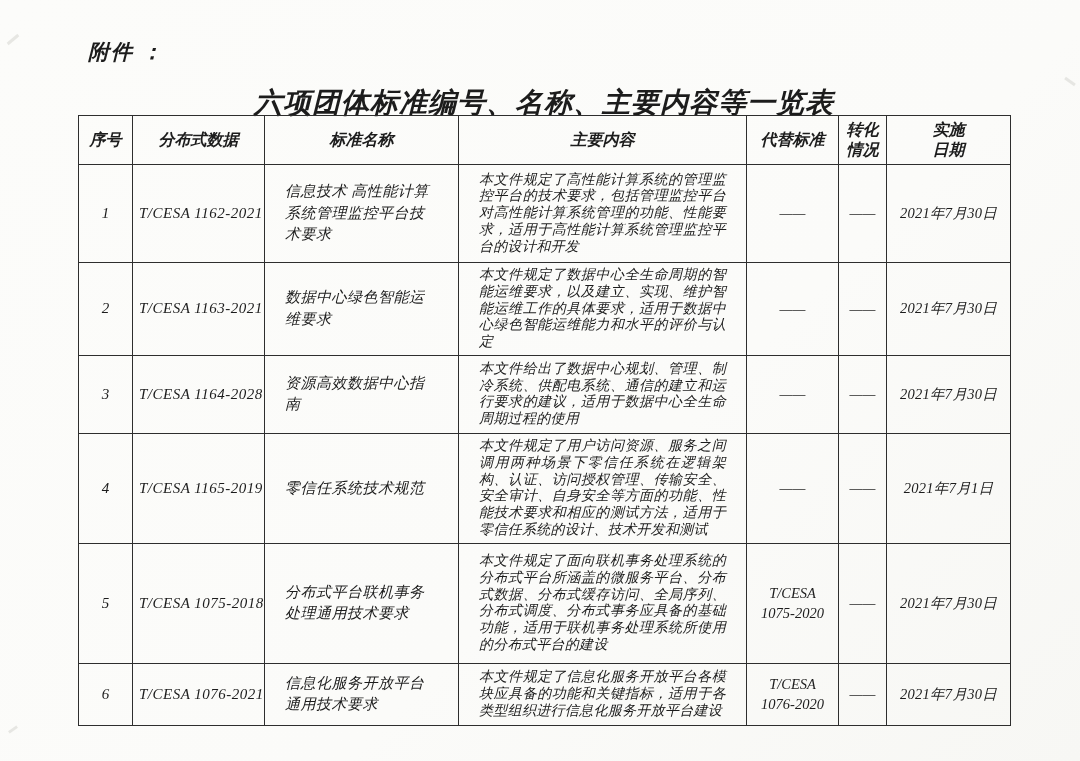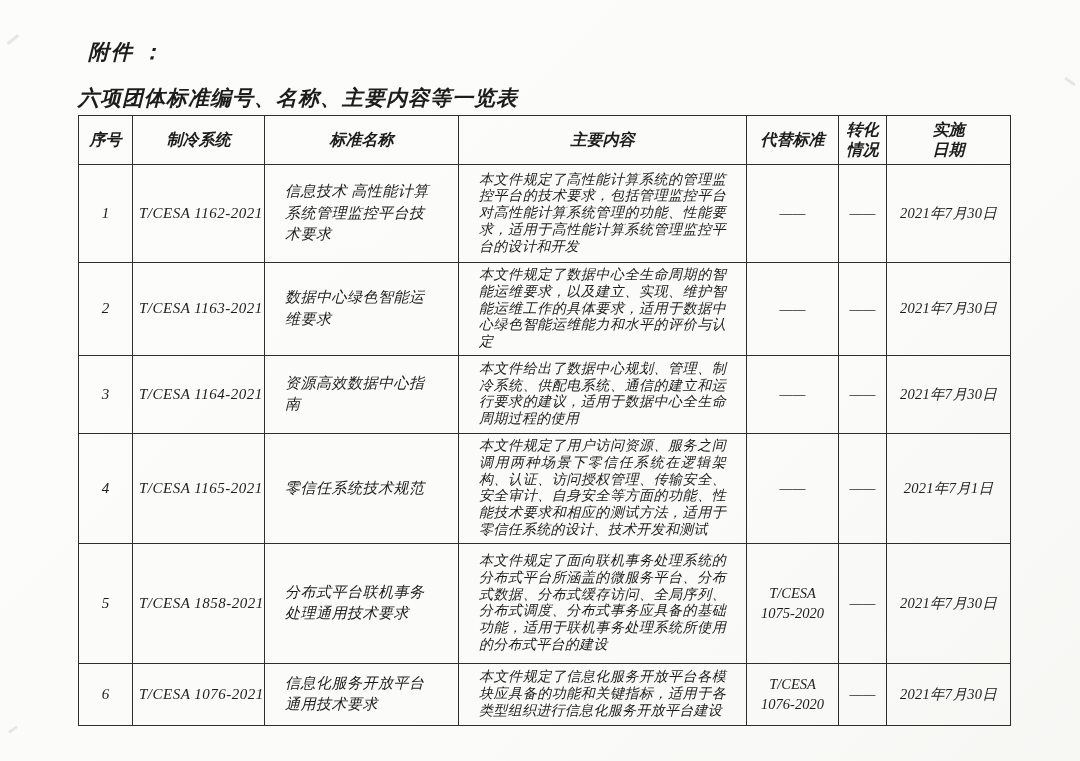--- a/index.html
+++ b/index.html
@@ -32,22 +32,22 @@
     top: 38px;
     font-size: 21px;
     font-weight: bold;
     letter-spacing: 2px;
   }
   .doc-title {
     position: absolute;
     left: 78px;
     top: 84px;
     width: 932px;
-    text-align: left;
-    font-size: 21px;
+    text-align: center;
+    font-size: 28px;
     font-weight: bold;
     letter-spacing: 1px;
   }
   table.std-table {
     position: absolute;
     left: 78px;
     top: 115px;
     width: 932px;
     border-collapse: collapse;
     table-layout: fixed;
@@ -128,21 +128,21 @@
       <col style="width:132px">
       <col style="width:194px">
       <col style="width:288px">
       <col style="width:92px">
       <col style="width:48px">
       <col style="width:124px">
     </colgroup>
     <thead>
       <tr>
         <th>序号</th>
-        <th>制冷系统</th>
+        <th>分布式数据</th>
         <th>标准名称</th>
         <th>主要内容</th>
         <th>代替标准</th>
         <th>转化
 情况</th>
         <th>实施
 日期</th>
       </tr>
     </thead>
     <tbody>
@@ -159,39 +159,39 @@
         <td class="c-no">2</td>
         <td class="c-code">T/CESA 1163-2021</td>
         <td class="c-name">数据中心绿色智能运维要求</td>
         <td class="c-content">本文件规定了数据中心全生命周期的智能运维要求，以及建立、实现、维护智能运维工作的具体要求，适用于数据中心绿色智能运维能力和水平的评价与认定</td>
         <td class="c-replaced">——</td>
         <td class="c-conv">——</td>
         <td class="c-date">2021年7月30日</td>
       </tr>
       <tr>
         <td class="c-no">3</td>
-        <td class="c-code">T/CESA 1164-2021</td>
+        <td class="c-code">T/CESA 1164-2028</td>
         <td class="c-name">资源高效数据中心指南</td>
         <td class="c-content">本文件给出了数据中心规划、管理、制冷系统、供配电系统、通信的建立和运行要求的建议，适用于数据中心全生命周期过程的使用</td>
         <td class="c-replaced">——</td>
         <td class="c-conv">——</td>
         <td class="c-date">2021年7月30日</td>
       </tr>
       <tr>
         <td class="c-no">4</td>
-        <td class="c-code">T/CESA 1165-2021</td>
+        <td class="c-code">T/CESA 1165-2019</td>
         <td class="c-name">零信任系统技术规范</td>
         <td class="c-content">本文件规定了用户访问资源、服务之间调用两种场景下零信任系统在逻辑架构、认证、访问授权管理、传输安全、安全审计、自身安全等方面的功能、性能技术要求和相应的测试方法，适用于零信任系统的设计、技术开发和测试</td>
         <td class="c-replaced">——</td>
         <td class="c-conv">——</td>
         <td class="c-date">2021年7月1日</td>
       </tr>
       <tr>
         <td class="c-no">5</td>
-        <td class="c-code">T/CESA 1858-2021</td>
+        <td class="c-code">T/CESA 1075-2018</td>
         <td class="c-name">分布式平台联机事务处理通用技术要求</td>
         <td class="c-content">本文件规定了面向联机事务处理系统的分布式平台所涵盖的微服务平台、分布式数据、分布式缓存访问、全局序列、分布式调度、分布式事务应具备的基础功能，适用于联机事务处理系统所使用的分布式平台的建设</td>
         <td class="c-replaced">T/CESA 1075-2020</td>
         <td class="c-conv">——</td>
         <td class="c-date">2021年7月30日</td>
       </tr>
       <tr>
         <td class="c-no">6</td>
         <td class="c-code">T/CESA 1076-2021</td>
         <td class="c-name">信息化服务开放平台通用技术要求</td>

